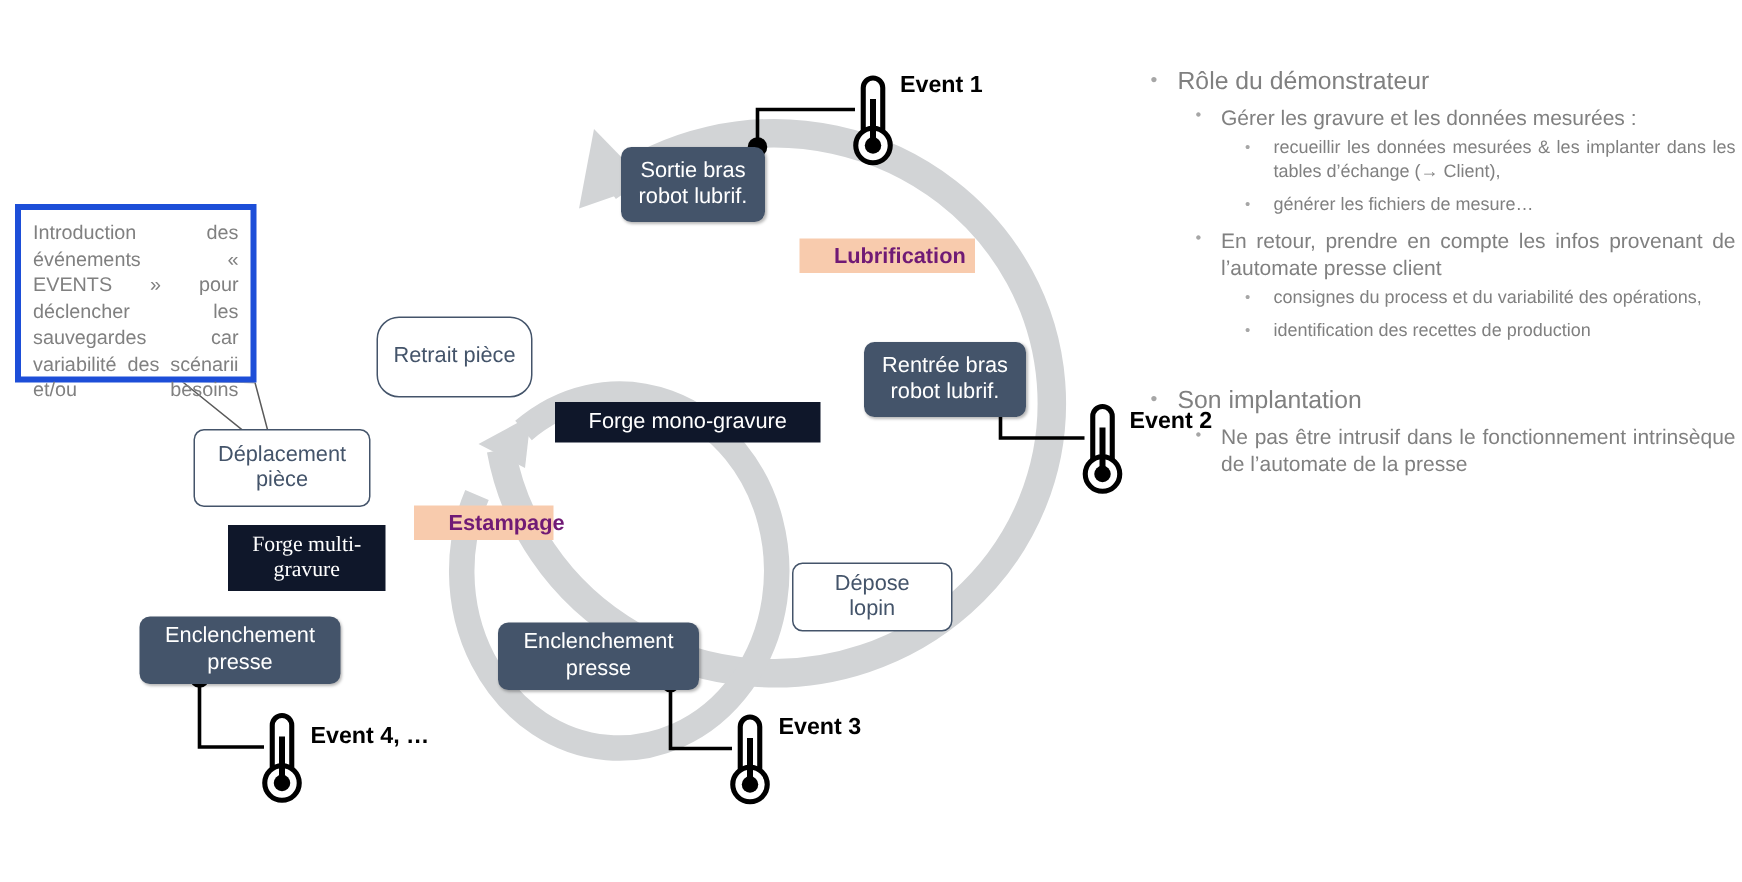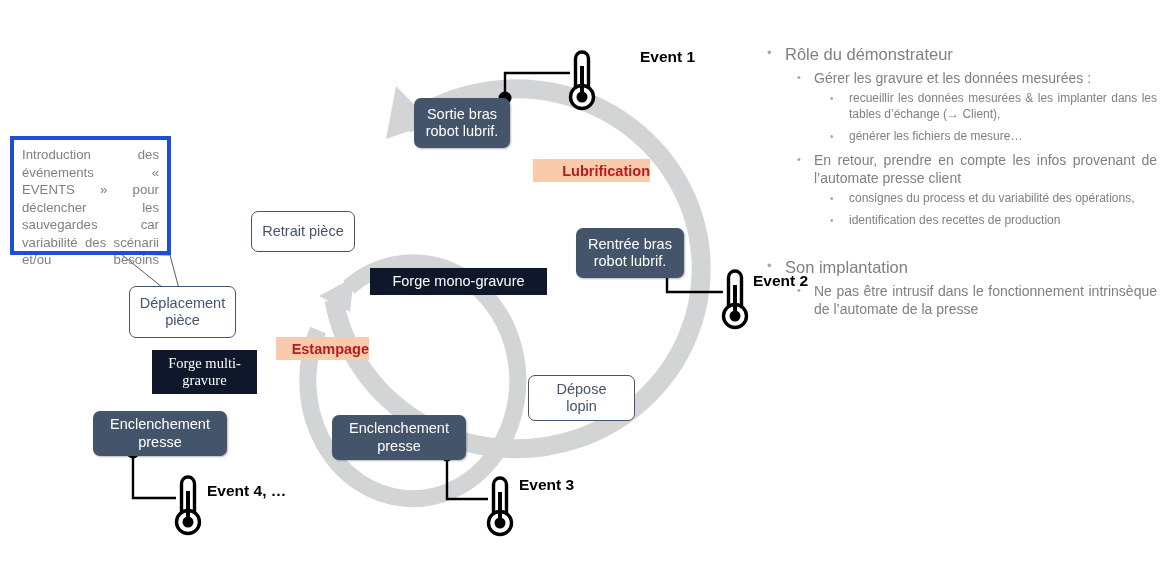--- a/index.html
+++ b/index.html
@@ -35,24 +35,24 @@
     border:1.4px solid #44546a;
     font-size:14.5px;
   }
   .node.black{
     background:#0f172a;color:#ffffff;
     border-radius:0;
     font-size:14.5px;
   }
   .badge{
     position:absolute;
-    background:#f8cbad;color:#b91c1c;
+    background:#f8cbad;color:#701a75;
     font-weight:bold;font-size:14.5px;
-    display:flex;align-items:center;justify-content:flex-end;
-    padding:3px 0;box-sizing:border-box;
+    display:flex;align-items:center;justify-content:flex-start;
+    padding:3px 23px;box-sizing:border-box;
   }
 
   
   #callout{
     position:absolute;
     left:10px;top:136px;width:161px;height:119px;
     border:4px solid #1d4ed8;
     background:#ffffff;
     box-sizing:border-box;
     padding:6px 8px 4px 8px;
@@ -178,45 +178,45 @@
   </div>
 
   <div class="node dark" style="left:332px;top:415px;width:134px;height:45px;">
     <span>Enclenchement<br>presse</span>
   </div>
 
   <div class="node dark" style="left:93px;top:411px;width:134px;height:45px;">
     <span>Enclenchement<br>presse</span>
   </div>
 
-  <div class="node light" style="left:129px;top:286px;width:107px;height:52px;">
+  <div class="node light" style="left:129px;top:286px;width:118px;height:52px;">
     <span>Déplacement<br>pièce</span>
   </div>
 
-  <div class="node light" style="left:251px;top:211px;width:104px;height:41px;">
+  <div class="node light" style="left:251px;top:211px;width:104px;height:54px;border-radius:15px;">
     <span>Retrait pièce</span>
   </div>
 
   <div class="node black" style="left:370px;top:268px;width:177px;height:27px;">
     <span>Forge mono-gravure</span>
   </div>
 
   <div class="node black" style="left:152px;top:350px;width:105px;height:44px;font-family:Liberation Serif, serif;">
     <span>Forge multi-<br>gravure</span>
   </div>
 
   <div class="badge" style="left:533px;top:159px;width:117px;height:23px;">
     <span>Lubrification</span>
   </div>
 
   <div class="badge" style="left:276px;top:337px;width:93px;height:23px;">
     <span>Estampage</span>
   </div>
 
-  <div class="event-label" style="left:600px;top:48px;margin-left:40px;">
+  <div class="event-label" style="left:600px;top:48px;">
     <span>Event 1</span>
   </div>
   <div class="event-label" style="left:753px;top:272px;">
     <span>Event 2</span>
   </div>
   <div class="event-label" style="left:519px;top:476px;">
     <span>Event 3</span>
   </div>
   <div class="event-label" style="left:207px;top:482px;">
     <span>Event 4, …</span>

